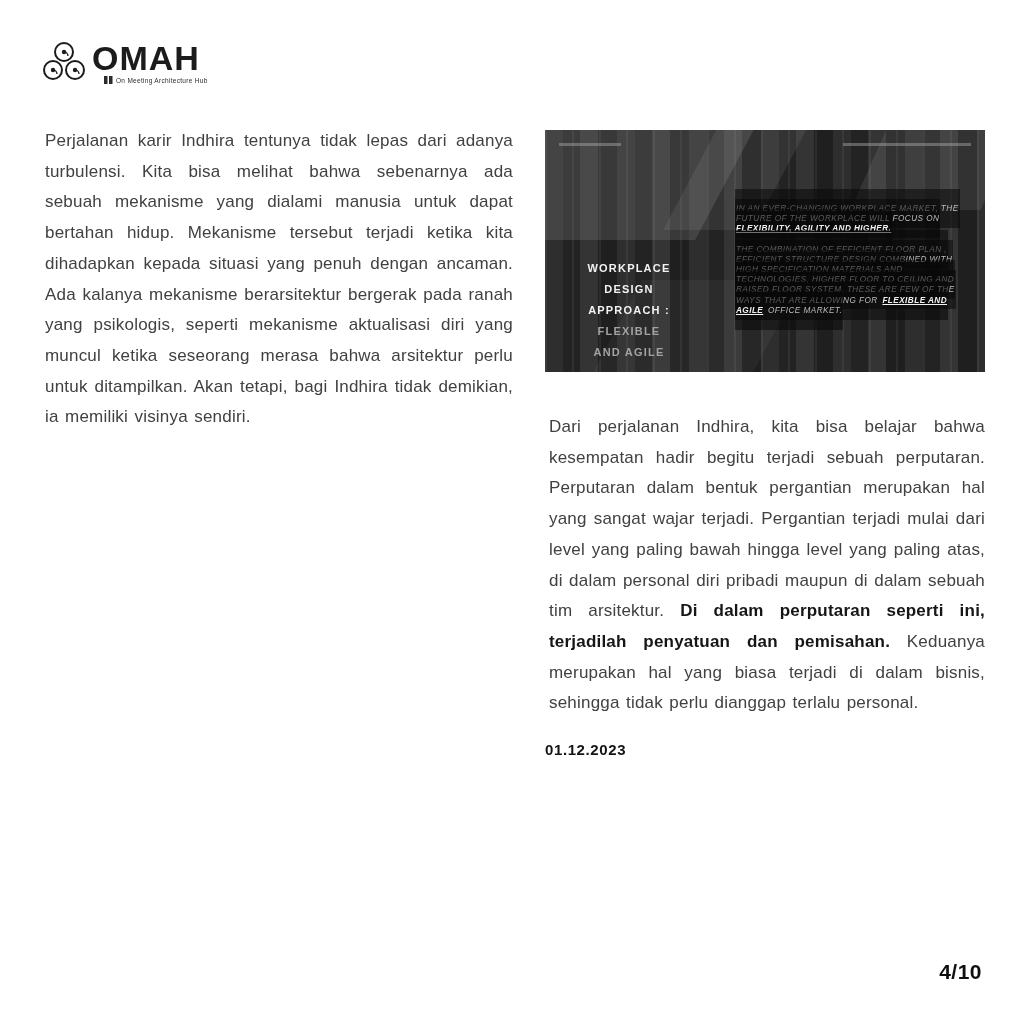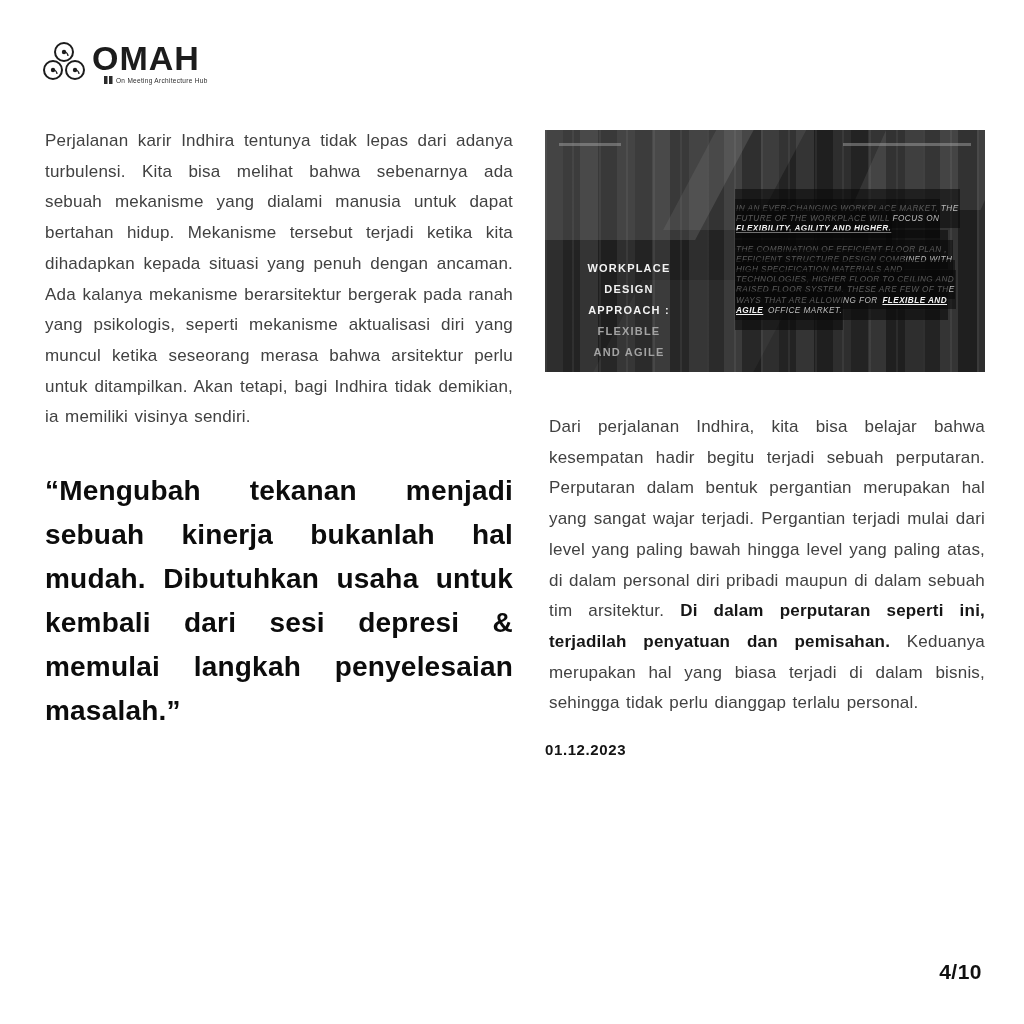--- a/index.html
+++ b/index.html
@@ -97,21 +97,20 @@
           <rect x="5" y="0" width="3.5" height="8" fill="#2b2b2b"></rect>
         </svg>
         <span class="logo-tagline-text">On Meeting Architecture Hub</span>
       </div>
     </div>
   </div>
 
 
   <div class="col-left">
     <p class="body-text">Perjalanan karir Indhira tentunya tidak lepas dari adanya turbulensi. Kita bisa melihat bahwa sebenarnya ada sebuah mekanisme yang dialami manusia untuk dapat bertahan hidup. Mekanisme tersebut terjadi ketika kita dihadapkan kepada situasi yang penuh dengan ancaman. Ada kalanya mekanisme berarsitektur bergerak pada ranah yang psikologis, seperti mekanisme aktualisasi diri yang muncul ketika seseorang merasa bahwa arsitektur perlu untuk ditampilkan. Akan tetapi, bagi Indhira tidak demikian, ia memiliki visinya sendiri.</p>
-    <p class="quote">“Mengubah tekanan menjadi sebuah kinerja bukanlah hal mudah. Dibutuhkan usaha untuk kembali dari sesi depresi &amp; memulai langkah penyelesaian masalah.”</p>
   </div>
 
   <div class="col-right">
 
     <div class="slide">
       <div class="sheen sheen1"></div>
       <div class="sheen sheen2"></div>
       <div class="sheen sheen3"></div>
       <div class="sheen sheen4"></div>
       <div class="corner-caption left"></div>

